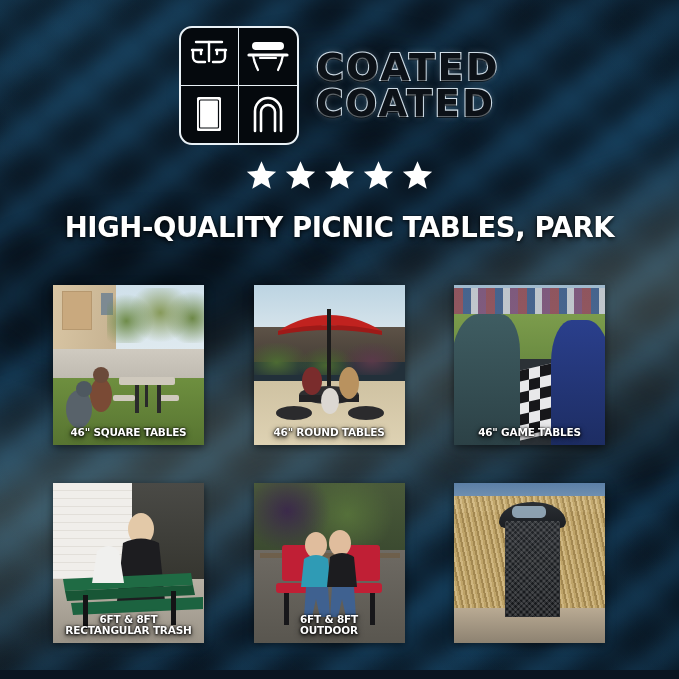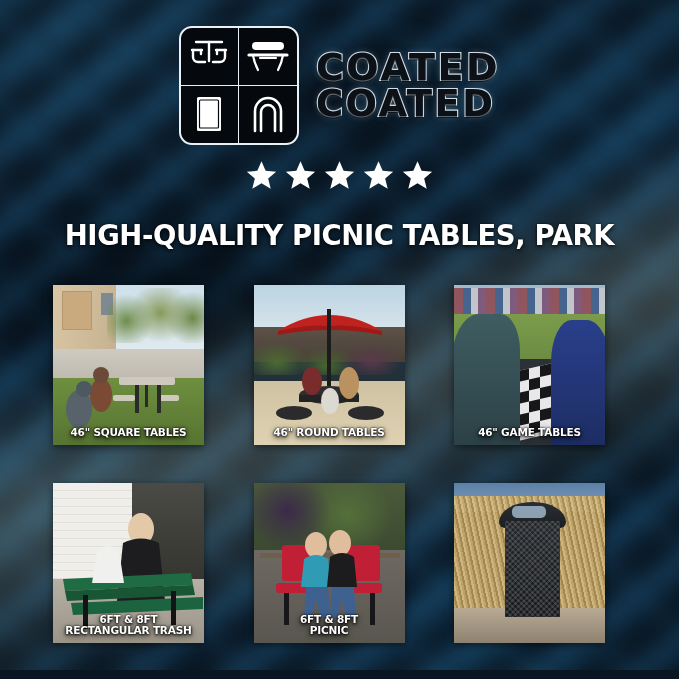--- a/index.html
+++ b/index.html
@@ -134,21 +134,21 @@
   
   .stars {
     display: flex; justify-content: center; align-items: center;
     gap: 6px;
     margin-top: 14px;
   }
   .star { width: 33px; height: 32px; display: block; }
 
   
   .headline {
-    margin-top: 30px;
+    margin-top: 22px;
     text-align: center;
     color: #ffffff;
     font-family: "DejaVu Sans", sans-serif;
     font-weight: 700;
     font-size: 27.5px;
     line-height: 1.08;
     letter-spacing: -0.4px;
     text-shadow: 0 2px 5px rgba(0,0,0,.75), 0 0 2px rgba(0,0,0,.8);
     padding: 0 30px;
   }
@@ -483,21 +483,21 @@
           <ellipse cx="62" cy="62" rx="11" ry="13" fill="#e0bd9d"></ellipse>
           <ellipse cx="86" cy="60" rx="11" ry="13" fill="#e0bd9d"></ellipse>
           <path d="M50 76 q12 -8 24 0 l3 28 h-30 z" fill="#2f9bb5"></path>
           <path d="M76 74 q12 -8 24 0 l3 30 h-30 z" fill="#1c1c1f"></path>
           <path d="M52 104 h22 l2 30 h-10 l-4 -18 -4 18 h-8 z" fill="#3f6190"></path>
           <path d="M78 104 h22 l2 30 h-10 l-4 -18 -4 18 h-8 z" fill="#3f6190"></path>
         </svg>
       </div>
       <div class="caption">
         <span class="cap-l">6FT &amp; 8FT</span>
-        <span class="cap-l">PICNIC</span>
+        <span class="cap-l">OUTDOOR</span>
       </div>
     </div>
 
     <div class="tile">
       <div class="photo scene p6">
         <div class="sky"></div>
           <div class="grass"></div>
           <div class="ground"></div>
         <div class="mesh-lid"></div>
         <div class="mesh-can"></div>

